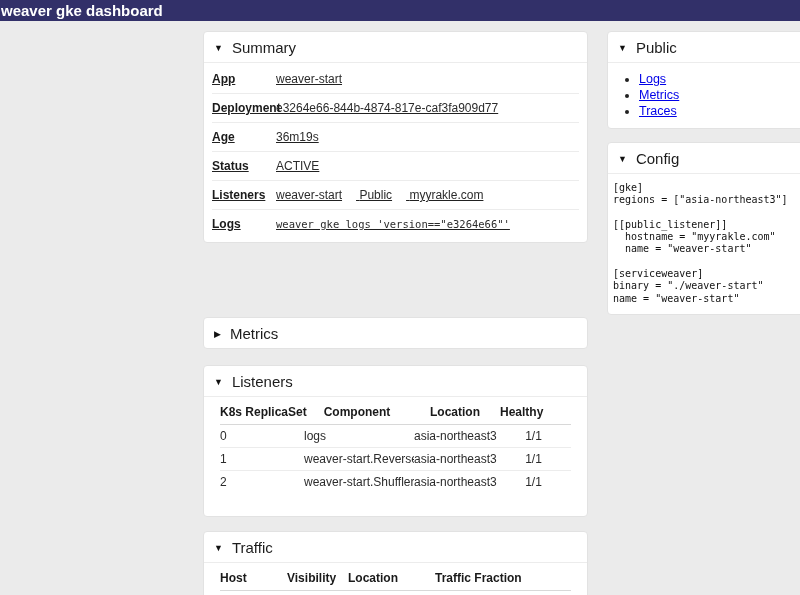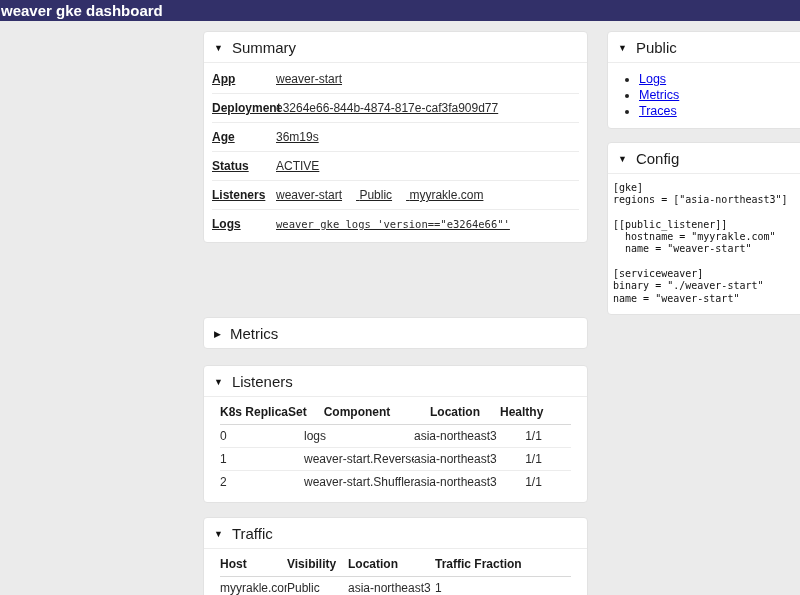--- a/index.html
+++ b/index.html
@@ -44,21 +44,21 @@
   .mono { font-family:"DejaVu Sans Mono", monospace; font-size:10.5px; }
   .listener-part { margin-right:14px; }
 
   
   .p-commands   { margin-top:74px; }
   .p-components { margin-top:16px; }
   .p-traffic    { margin-top:14px; }
   .p-config     { margin-top:13px; }
 
   
-  .tbl-wrap { padding:2px 16px 9px; }
+  .tbl-wrap { padding:2px 16px 23px; }
   table.data-table { width:100%; border-collapse:collapse; table-layout:fixed; font-size:12px; }
   table.data-table th {
     font-weight:700; text-align:left; color:#1a1a1a;
     padding:6px 4px 5px 0; border-bottom:1px solid #d8d8d8; white-space:nowrap;
   }
   table.data-table th.center { text-align:center; }
   table.data-table td {
     padding:4px 4px 4px 0; border-bottom:1px solid #ececec;
     color:#2b2b2b; white-space:nowrap; overflow:hidden;
   }

